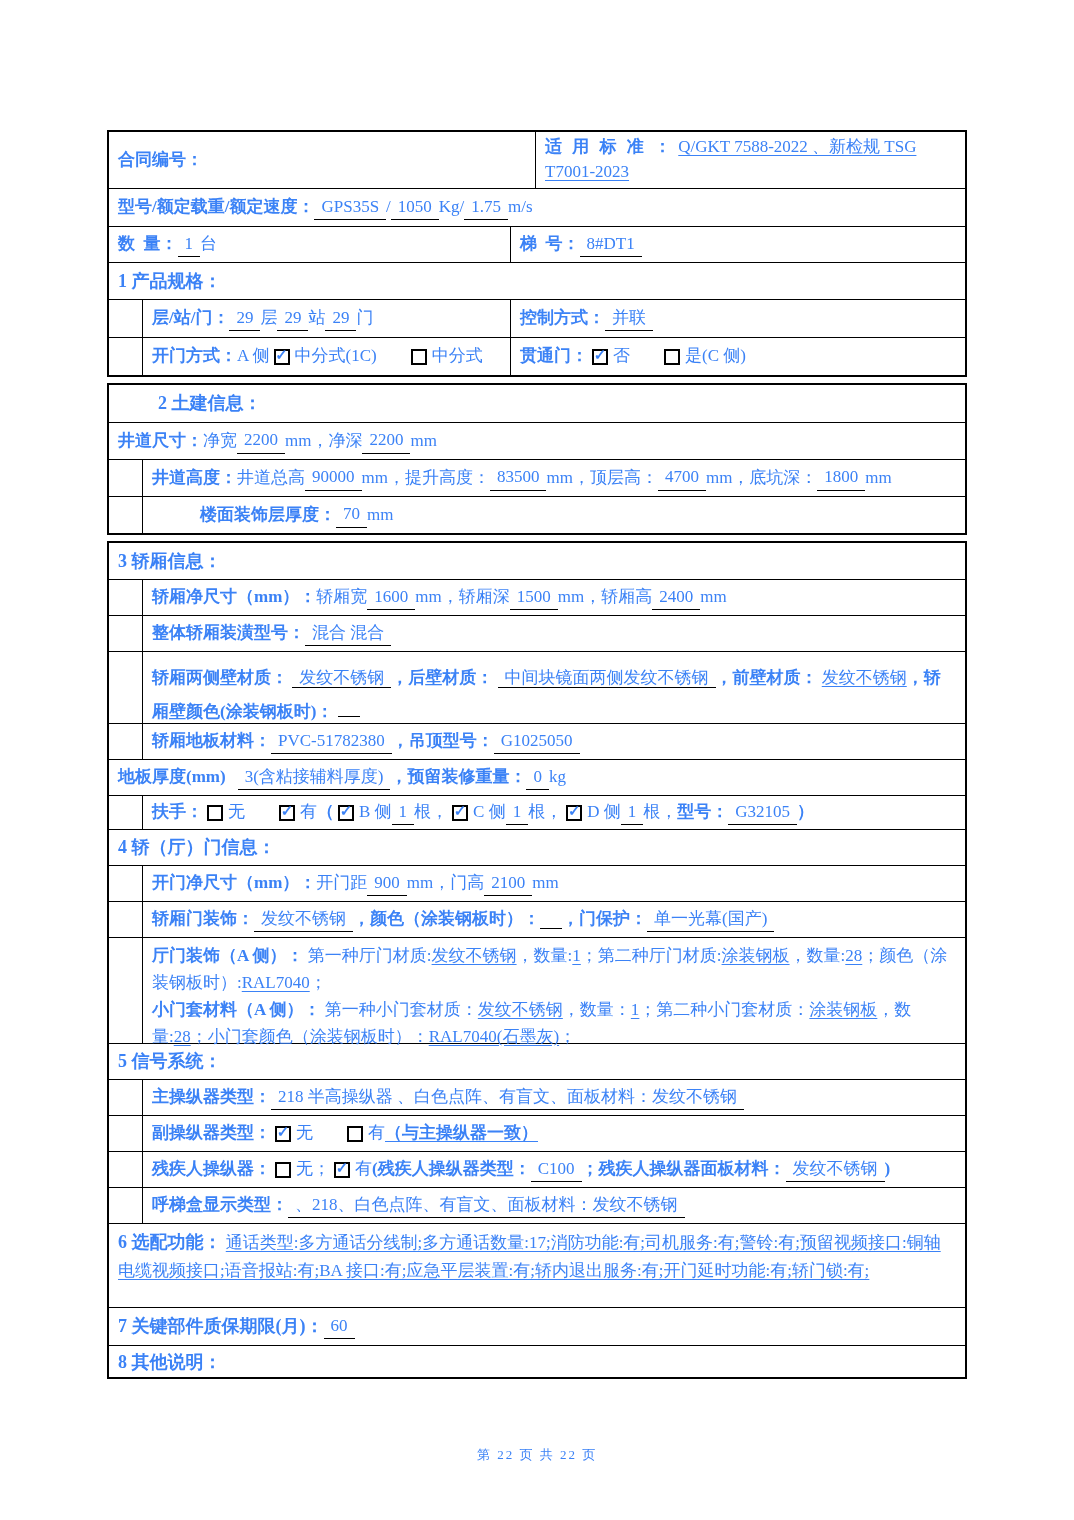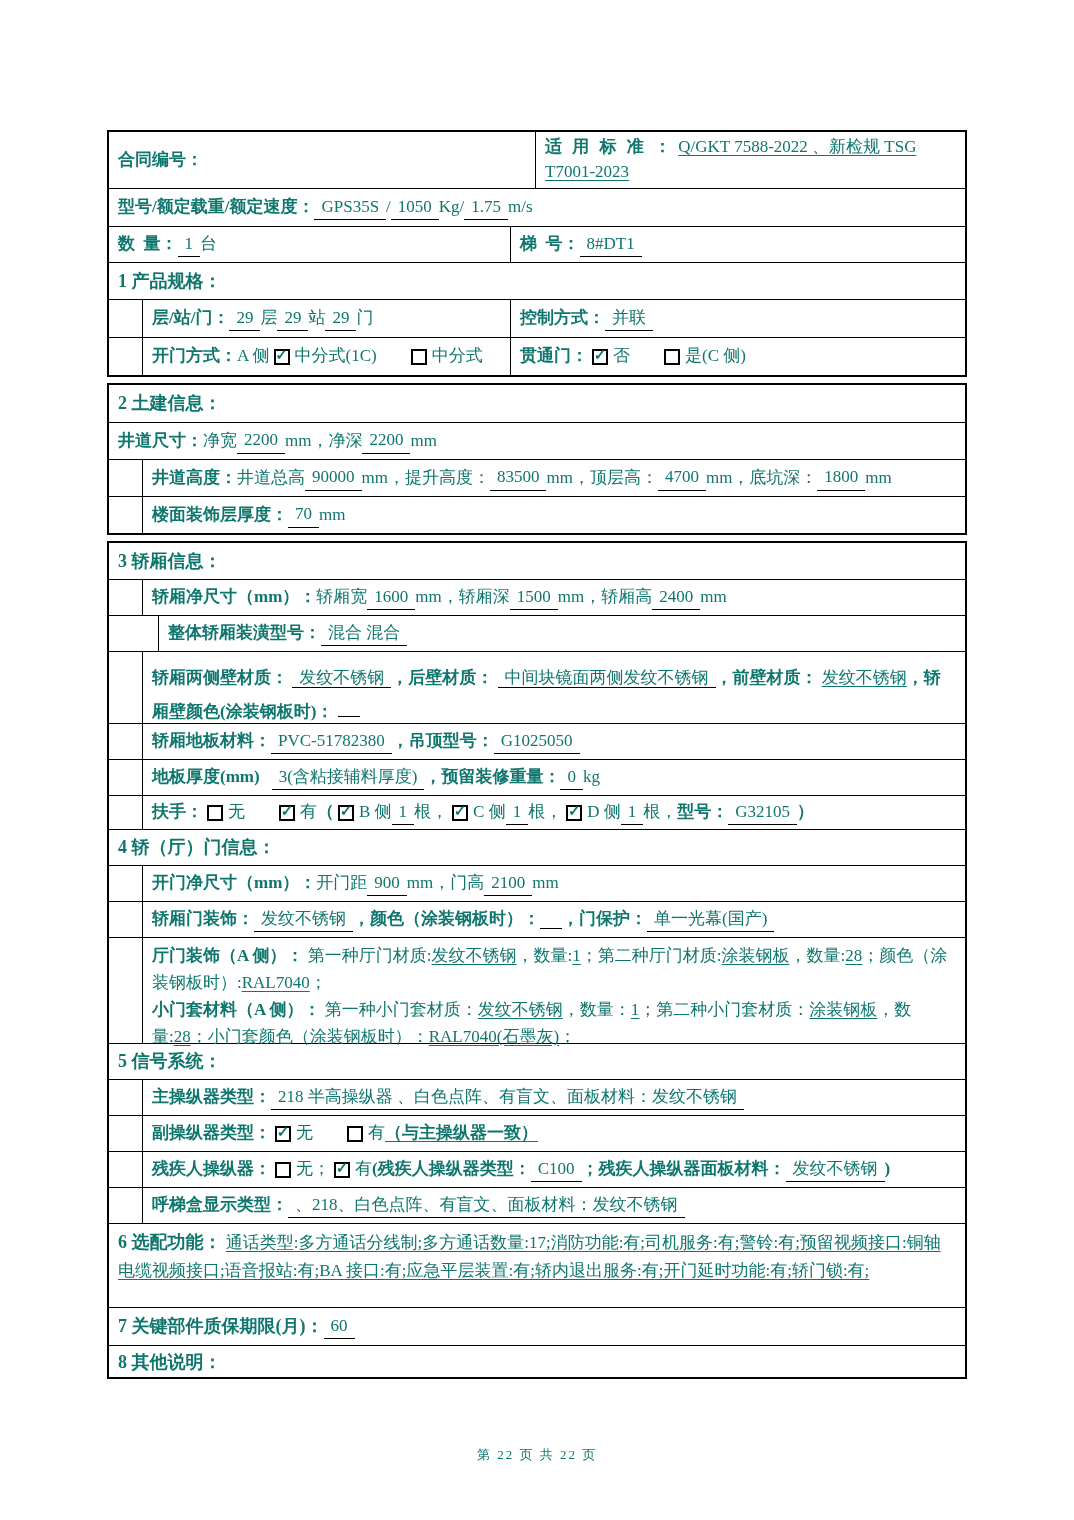--- a/index.html
+++ b/index.html
@@ -1,17 +1,17 @@
 <!DOCTYPE html>
 <html><head>
 <meta charset="utf-8">
 <style>
   html,body{margin:0;padding:0;background:#fff;}
   .page{position:relative;width:1074px;height:1520px;background:#ffffff;
-        font-family:"Liberation Serif","DejaVu Serif",serif;color:#0f766e;
+        font-family:"Liberation Serif","DejaVu Serif",serif;color:#3b82f6;
         font-size:17px;line-height:1.45;overflow:hidden;}
   .tbl{position:absolute;left:107px;width:860px;border:2px solid #000;box-sizing:border-box;background:#fff;}
   .row{display:flex;border-top:1px solid #000;box-sizing:border-box;align-items:stretch;}
   .row:first-child{border-top:none;}
   .cell{padding:3px 9px;display:flex;align-items:center;flex-wrap:wrap;box-sizing:border-box;min-width:0;}
   .cell.block{display:block;}
   .vl{border-left:1px solid #000;}
   .ind{width:33px;flex:none;border-right:1px solid #000;padding:0;}
   .grow{flex:1;}
   .b{font-weight:bold;}
@@ -106,21 +106,21 @@
           </span>
         <span>否</span>
         <span class="gap"></span>
         <span class="cb"></span>
         <span>是(C 侧)</span>
       </div>
     </div>
   </div>
 
   <div class="tbl" style="top:383px;">
-    <div class="row" style="height:37px;">
+    <div class="row" style="height:37px;padding-left:40px;">
       <div class="cell grow">
         <span class="title">2 土建信息：</span>
       </div>
     </div>
     <div class="row" style="height:37px;flex-direction:column;">
       <div class="ind"></div>
       <div class="cell grow">
         <span class="b">井道尺寸：</span>
         <span>净宽</span>
           <span class="u">2200</span>
@@ -141,21 +141,21 @@
           <span class="u">83500</span>
           <span>mm，</span>
         <span>顶层高：</span>
           <span class="u">4700</span>
           <span>mm，</span>
         <span>底坑深：</span>
           <span class="u">1800</span>
           <span>mm</span>
       </div>
     </div>
-    <div class="row" style="height:37px;">
+    <div class="row" style="height:37px;gap:48px;">
       <div class="ind"></div>
       <div class="cell grow">
         <span class="b">楼面装饰层厚度：</span>
         <span class="u">70</span>
         <span>mm</span>
       </div>
     </div>
   </div>
 
   <div class="tbl" style="top:541px;">
@@ -172,21 +172,21 @@
           <span class="u">1600</span>
           <span>mm，</span>
         <span>轿厢深</span>
           <span class="u">1500</span>
           <span>mm，</span>
         <span>轿厢高</span>
           <span class="u">2400</span>
           <span>mm</span>
       </div>
     </div>
-    <div class="row" style="height:36px;padding-left:16px;">
+    <div class="row" style="height:36px;">
       <div class="ind"></div>
       <div class="cell grow">
         <span class="b">整体轿厢装潢型号：</span>
         <span class="u">混合 混合</span>
       </div>
     </div>
     <div class="row" style="height:72px;">
       <div class="ind"></div>
       <div class="cell block grow" style="padding-top:9px;line-height:2.0;">
         <span class="b">轿厢两侧壁材质：</span>
@@ -199,21 +199,21 @@
     <div class="row" style="height:36px;">
       <div class="ind"></div>
       <div class="cell grow">
         <span class="b">轿厢地板材料：</span>
         <span class="u">PVC-51782380</span>
           <span class="b">，</span>
         <span class="b">吊顶型号：</span>
         <span class="u">G1025050</span>
       </div>
     </div>
-    <div class="row" style="height:36px;">
+    <div class="row" style="height:36px;flex-direction:column;">
       <div class="ind"></div>
       <div class="cell grow">
         <span class="b">地板厚度(mm)</span>
         <span class="sgap"></span>
         <span class="u">3(含粘接辅料厚度)</span>
           <span class="b">，</span>
         <span class="b">预留装修重量：</span>
         <span class="u">0</span>
         <span>kg</span>
       </div>

